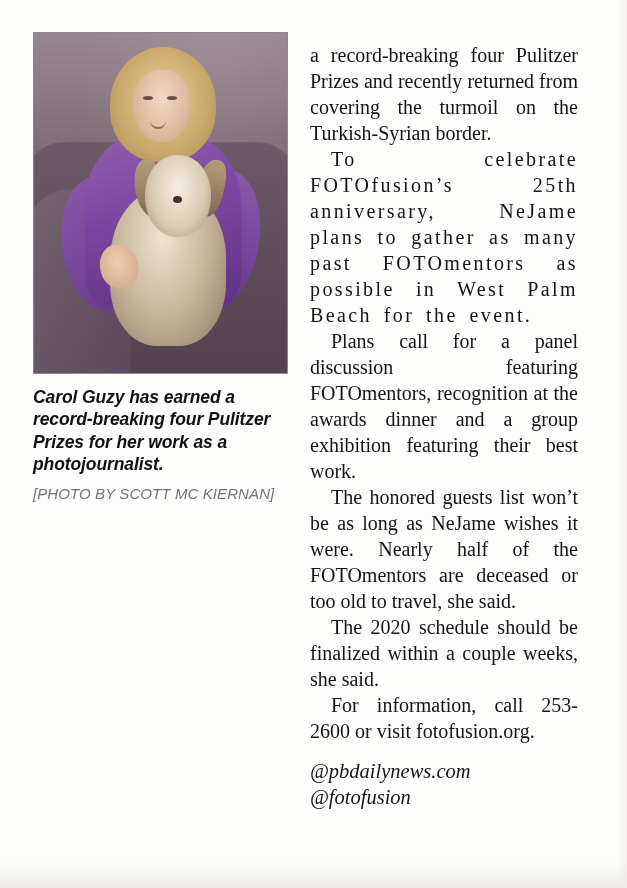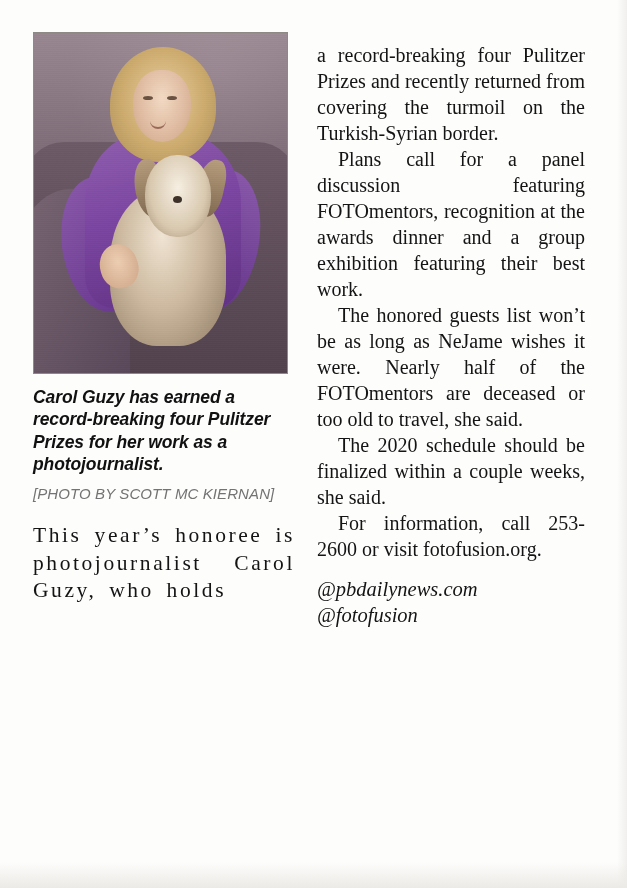--- a/index.html
+++ b/index.html
@@ -42,21 +42,20 @@
     position: absolute;
     left: 33px;
     top: 32px;
     width: 262px;
   }
   .col-right {
     position: absolute;
     left: 310px;
     top: 42px;
     width: 268px;
-    margin-left: 7px;
   }
 
   
   .photo-frame {
     width: 253px;
     height: 340px;
     border: 1px solid #8d8a86;
     position: relative;
     overflow: hidden;
     background: #6d5a63;
@@ -257,27 +256,27 @@
       <div class="ph-dog-head"></div>
       <div class="ph-dog-nose"></div>
       <div class="ph-hand"></div>
       <div class="ph-grain"></div>
     </div>
 
     <div class="caption">Carol Guzy has earned a record-breaking four Pulitzer Prizes for her work as a photojournalist.</div>
     <div class="credit">[PHOTO BY SCOTT MC KIERNAN]</div>
 
     <div class="body-left">
-      <p class="wide-track">This year’s honoree is photojournalist Carol Guzy, who holds</p>
     </div>
   </div>
 
   <div class="col-right">
     <div class="body-right">
       <p>a record-breaking four Pulitzer Prizes and recently returned from covering the turmoil on the Turkish-Syrian border.</p>
+      <p class="wide-track">To celebrate FOTOfusion’s 25th anniversary, NeJame plans to gather as many past FOTOmentors as possible in West Palm Beach for the event.</p>
       <p>Plans call for a panel discussion featuring FOTOmentors, recognition at the awards dinner and a group exhibition featuring their best work.</p>
       <p>The honored guests list won’t be as long as NeJame wishes it were. Nearly half of the FOTOmentors are deceased or too old to travel, she said.</p>
       <p>The 2020 schedule should be finalized within a couple weeks, she said.</p>
       <p>For information, call 253-2600 or visit fotofusion.org.</p>
     </div>
 
     <div class="signoff">
       <div>@pbdailynews.com</div>
       <div>@fotofusion</div>
     </div>

